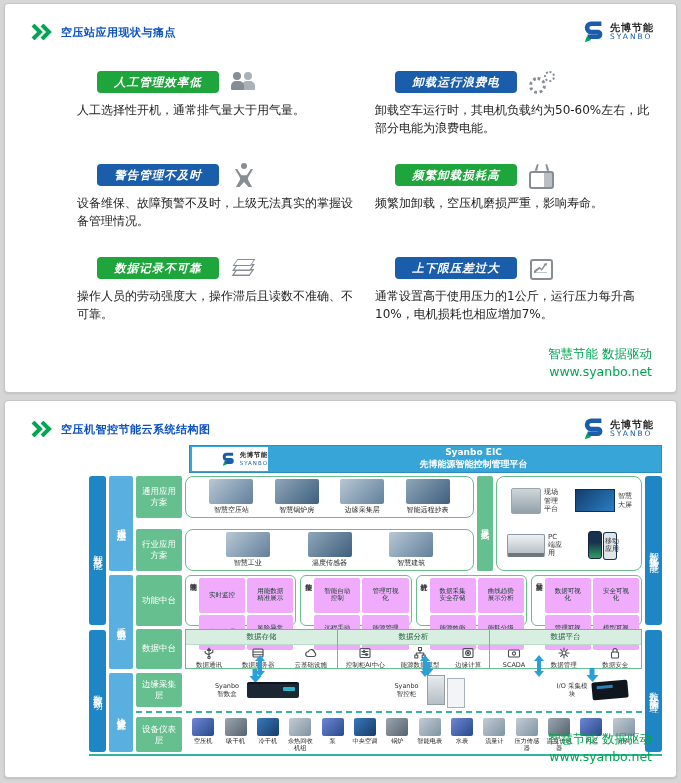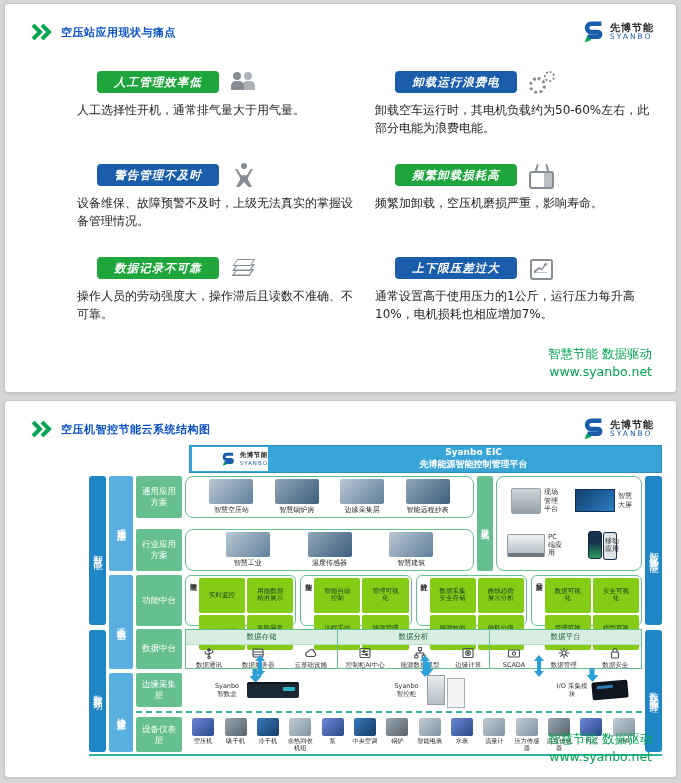--- a/index.html
+++ b/index.html
@@ -101,21 +101,21 @@
   .ph-console{width:28px;height:24px;background:linear-gradient(#cfd6da,#93a0a9);border-radius:2px;border:1px solid #9aa5ad;}
   .ph-screen{width:38px;height:21px;background:linear-gradient(135deg,#123d6e,#2b7fc2);border:1px solid #0e2f55;}
   .ph-laptop{width:38px;height:23px;background:linear-gradient(#eef1f3,#b9c2c9);border:1px solid #8d989f;border-bottom:4px solid #6d7880;border-radius:2px;box-sizing:border-box;}
   .ph-phone{width:12px;height:26px;background:linear-gradient(#16324f 40%,#2e9e62);border-radius:3px;border:1px solid #11263c;box-shadow:15px 1px 0 -1px #dfe5e9,15px 1px 0 0 #16324f;}
 
   .rowB-content,.rowC-content{flex:1;display:flex;flex-direction:column;gap:3px;min-width:0;}
   .funcrow{flex:1;display:flex;gap:4px;min-width:0;}
   .fgroup{flex:1;border:1px solid #66bf8e;border-radius:6px;display:flex;align-items:stretch;padding:2px;gap:2px;background:#fff;min-width:0;}
   .fglabel{writing-mode:vertical-rl;text-orientation:upright;font-size:7px;color:#333;display:flex;align-items:center;line-height:1;padding:0 1px;}
   .fgrid{flex:1;display:grid;grid-template-columns:1fr 1fr;gap:2px;min-width:0;}
-  .fbox{background:#84cc16;color:#123c26;font-size:6.5px;line-height:1.15;display:flex;align-items:center;justify-content:center;
+  .fbox{background:#f0abfc;color:#123c26;font-size:6.5px;line-height:1.15;display:flex;align-items:center;justify-content:center;
     text-align:center;border-radius:2px;padding:10px;min-width:0;}
 
   .datatable{flex:1;border:1px solid #66bf8e;display:flex;min-width:0;}
   .dsection{flex:1;display:flex;flex-direction:column;border-left:1px solid #66bf8e;min-width:0;}
   .dsection:first-child{border-left:none;}
   .dshead{background:#d8eee0;color:#1d5c38;font-size:7.5px;text-align:center;padding:2px 0;border-bottom:1px solid #b9ddc6;}
   .dsitems{display:flex;flex:1;align-items:center;justify-content:space-around;padding:1px 0;}
   .ditem{display:flex;flex-direction:column;align-items:center;gap:1px;font-size:6.5px;color:#333;text-align:center;}
   .ditem svg{width:14px;height:14px;stroke:#4a4f55;fill:none;stroke-width:1.1;stroke-linecap:round;stroke-linejoin:round;}
 

